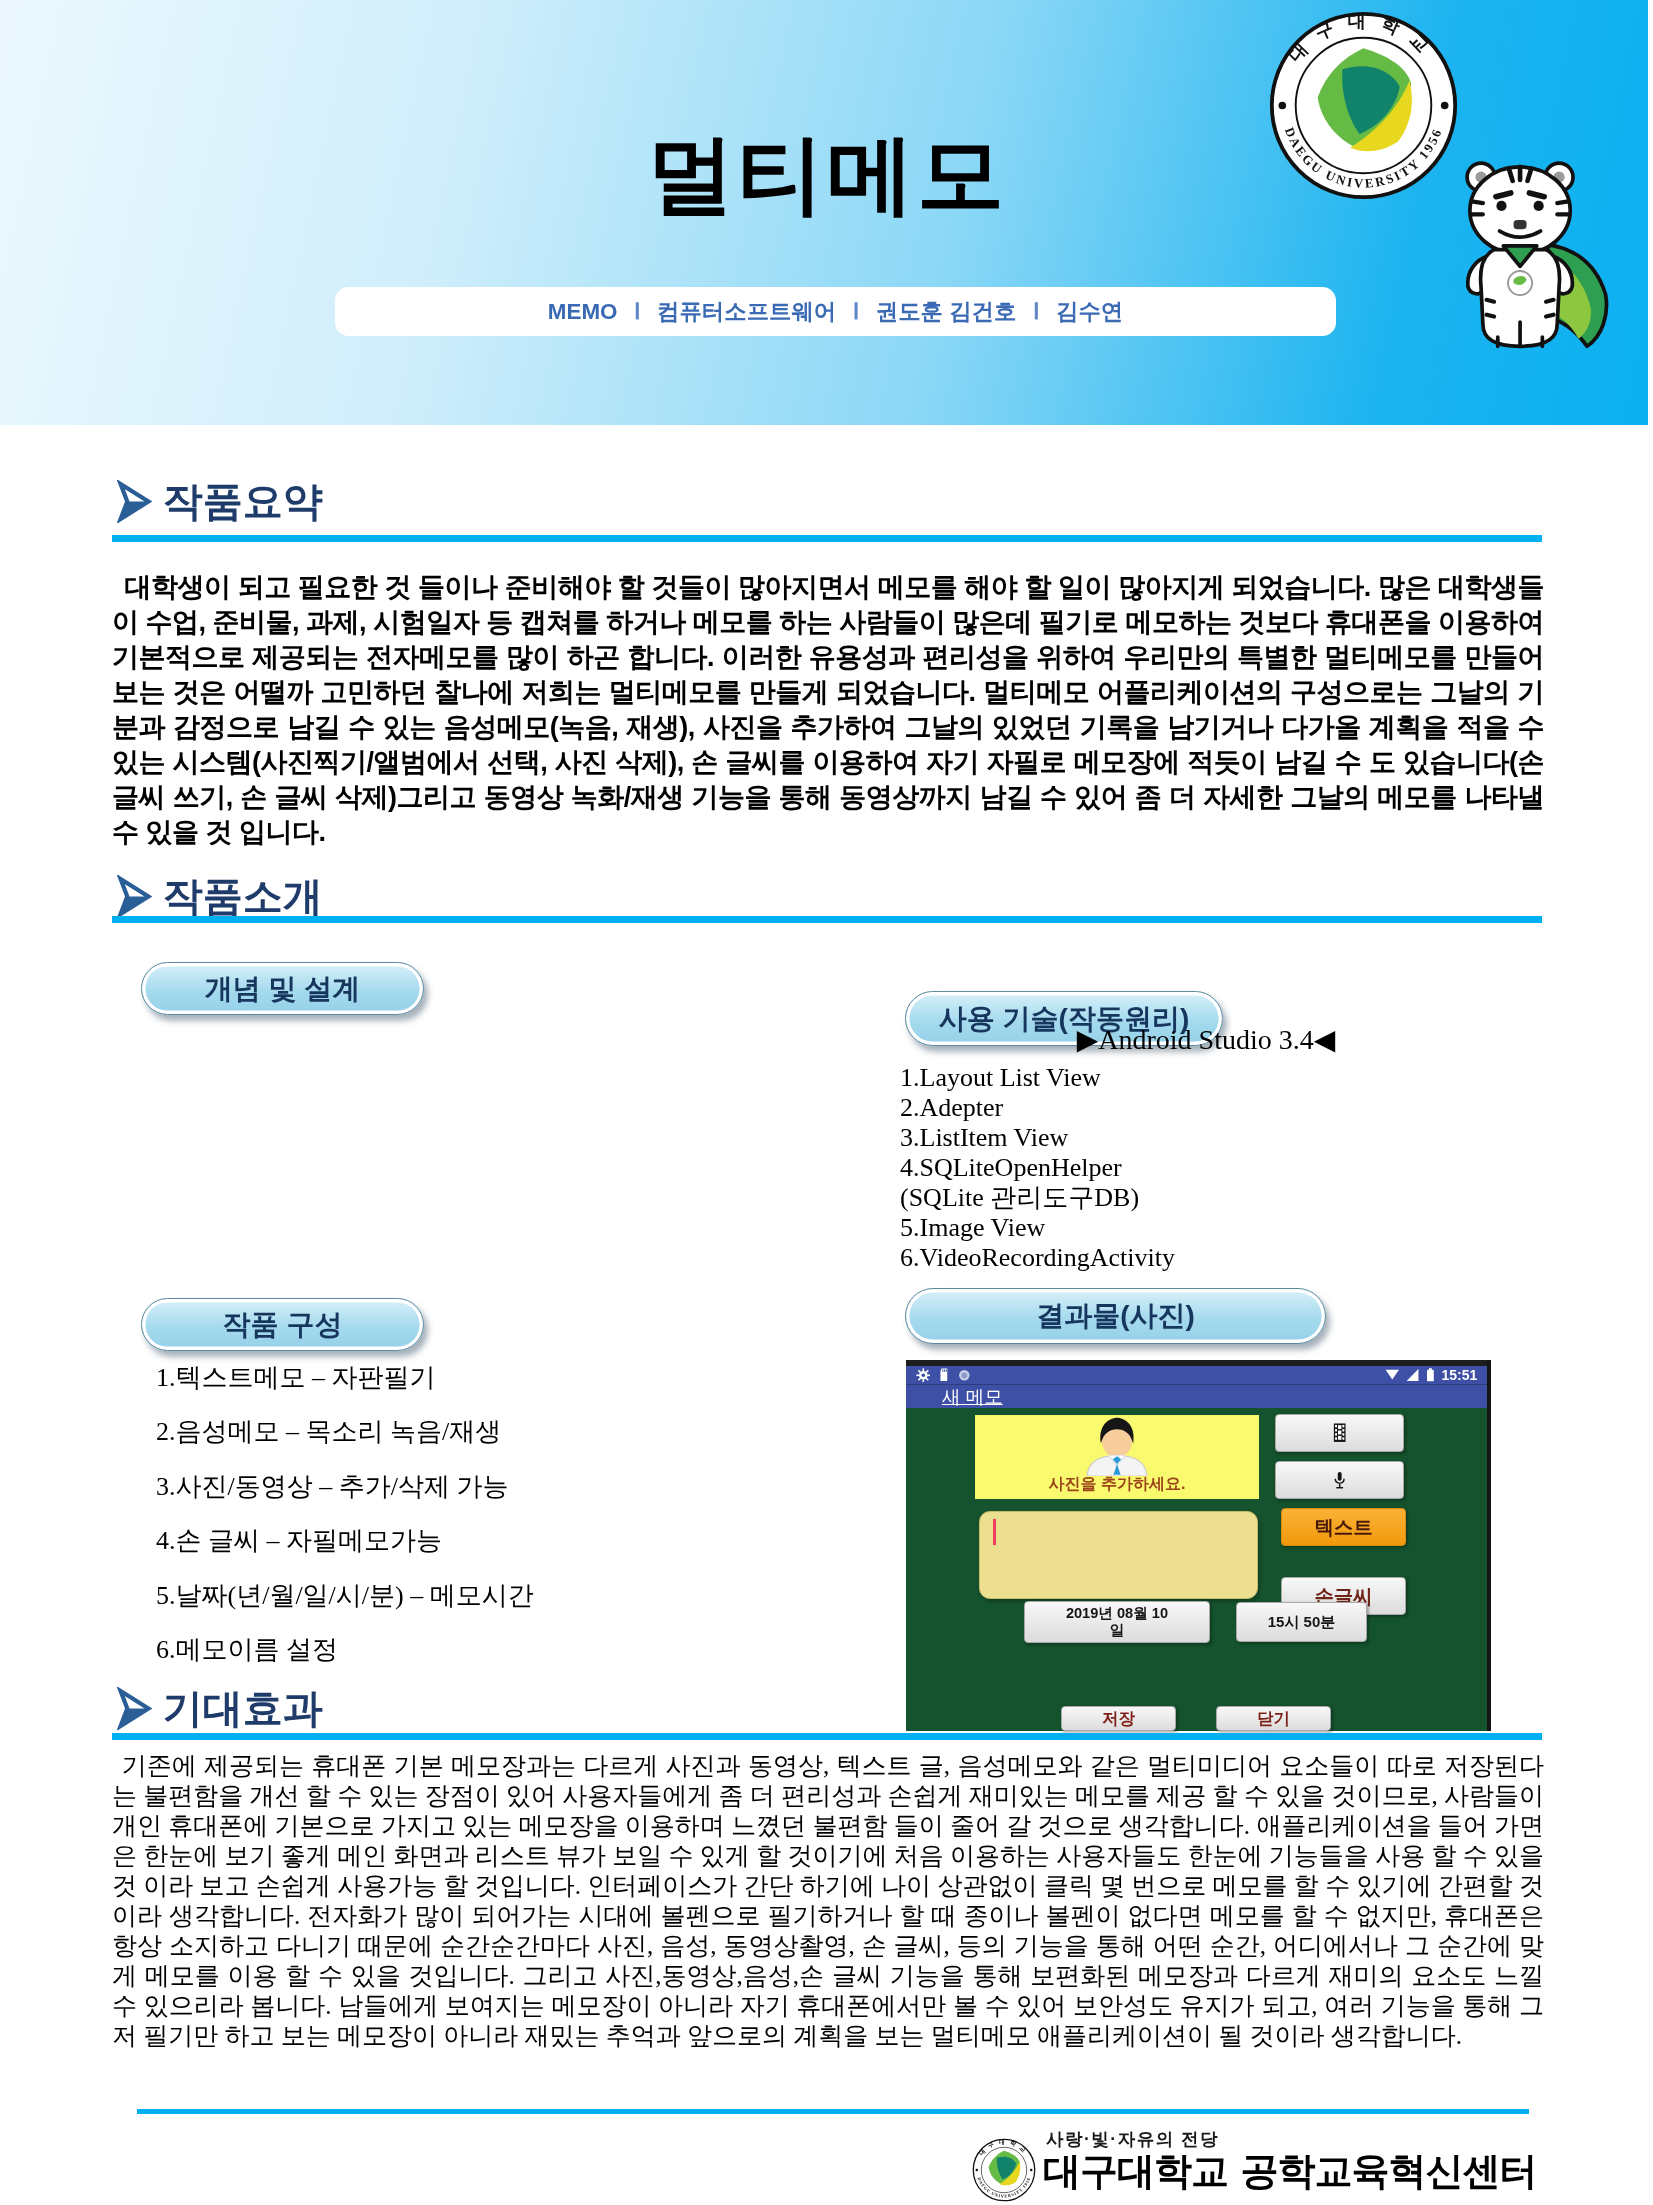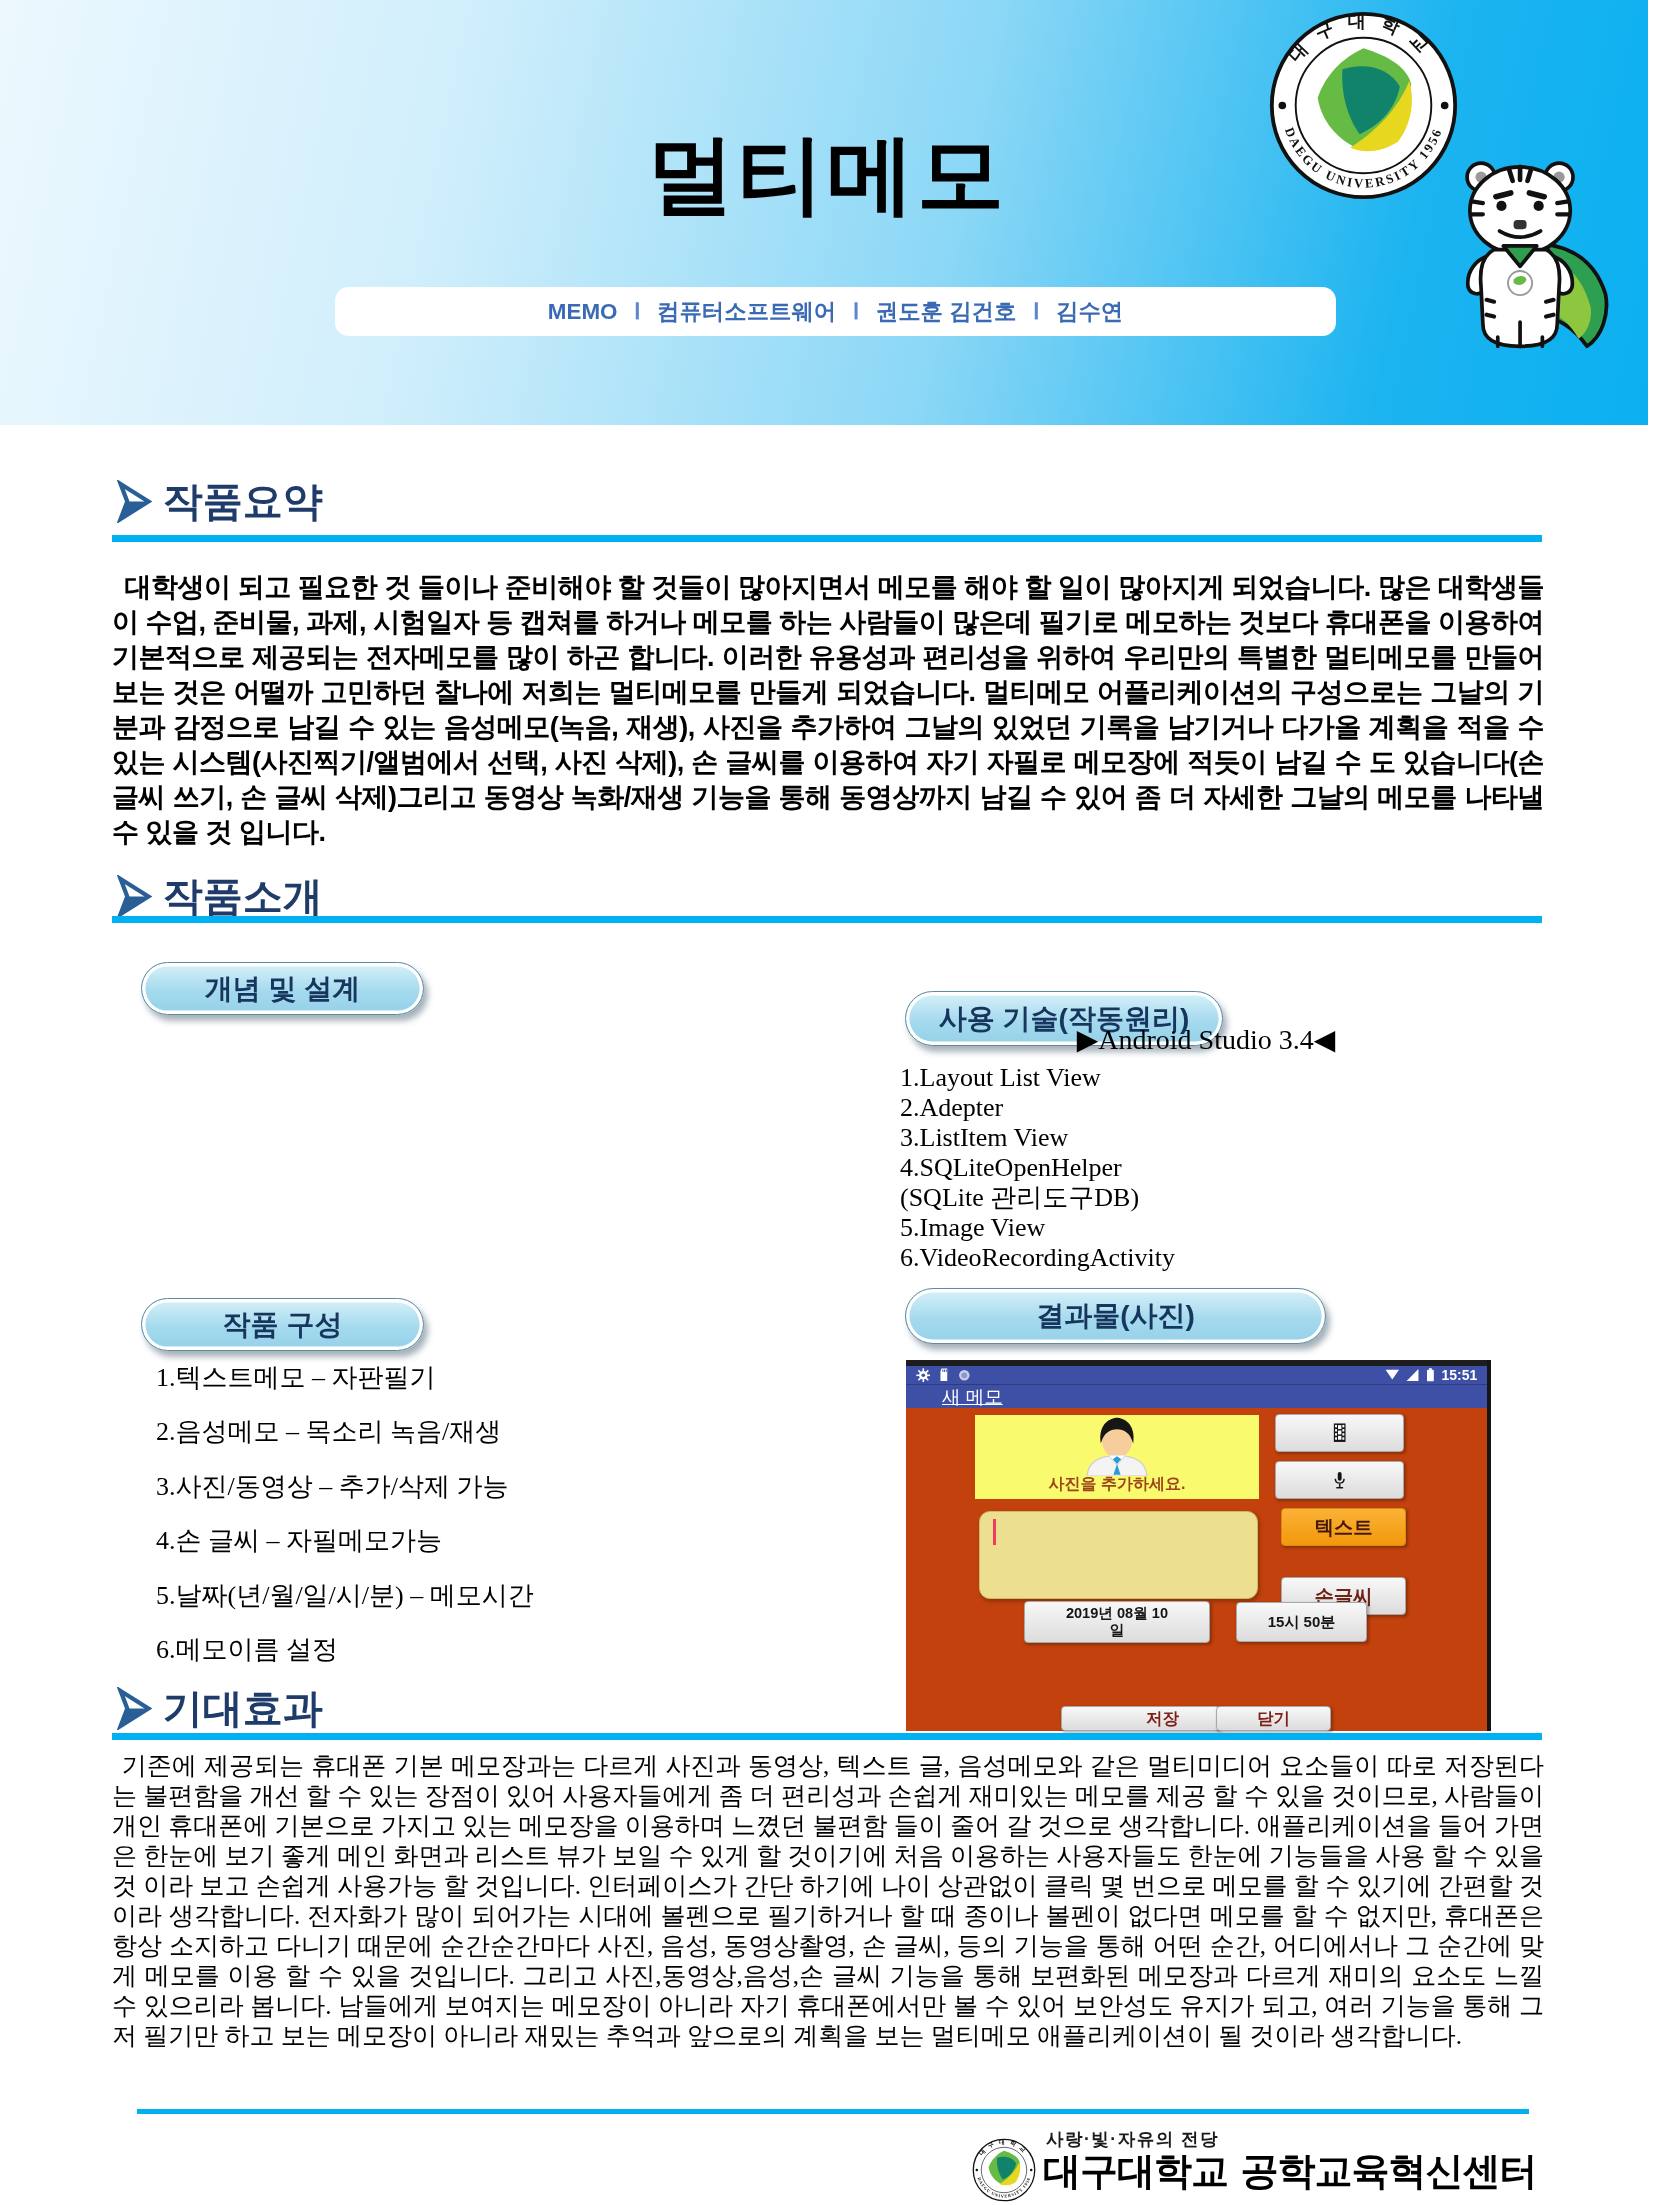--- a/index.html
+++ b/index.html
@@ -53,42 +53,42 @@
   .phone{position:absolute;left:906px;top:1360px;width:581px;height:371px;background:#fff;
          border-right:4.9px solid #161616;}
   .ph-top{height:5.8px;background:#1d1d1d;}
   .ph-status{height:18.5px;background:#3e50a6;display:flex;align-items:center;padding:0 9.7px;}
   .ph-status .grow{flex:1;}
   .ph-status .ic{display:inline-flex;margin-right:7.8px;}
   .ph-status .icr{display:inline-flex;margin-left:6.8px;}
   .ph-time{color:#fff;font-size:14px;font-weight:700;margin-left:6.8px;}
   .ph-appbar{height:23px;background:#3e50a6;border-top:0.5px solid rgba(0,0,0,.25);
          display:flex;align-items:center;padding-left:36px;color:#fff;font-size:18.5px;text-decoration:underline;}
-  .ph-body{position:relative;height:323px;background:#c2410c;}
+  .ph-body{position:relative;height:323px;background:#14532d;}
   .photo-panel{position:absolute;left:69px;top:6.3px;width:284px;height:84px;background:#fafa6e;
          display:flex;flex-direction:column;align-items:center;justify-content:flex-end;}
   .photo-panel .cap{font-size:16px;font-weight:800;color:#9c451b;margin-bottom:3.9px;}
   .photo-panel svg{position:absolute;top:1.9px;left:50%;transform:translateX(-50%);}
   .gbtn{position:absolute;background:linear-gradient(180deg,#f8f8f8,#dcdcdc);
         border:1px solid #a8a8a8;border-radius:3.9px;box-shadow:1.5px 1.9px 2.9px rgba(0,0,0,.28);
         display:flex;align-items:center;justify-content:center;}
   .btn-film{left:369px;top:5.8px;width:127px;height:36px;}
   .btn-mic{left:369px;top:53px;width:127px;height:36px;}
   .btn-text{position:absolute;left:375px;top:100px;width:123px;height:36px;
         background:linear-gradient(180deg,#fbb237,#f1990c);border:1px solid #d98c10;border-radius:3.9px;
         box-shadow:1.5px 1.9px 2.9px rgba(0,0,0,.28);display:flex;align-items:center;justify-content:center;
         font-size:19.4px;font-weight:800;color:#47180a;}
   .btn-hand{left:375px;top:147px;width:123px;height:36px;font-size:19.4px;font-weight:800;color:#6f2418;margin-top:22px;}
   .memo-area{position:absolute;left:73px;top:103px;width:277px;height:86px;background:#ecdf90;
         border:1px solid #c9ba6c;border-radius:10.7px;box-shadow:1.9px 2.4px 3.4px rgba(0,0,0,.22);}
   .caret{position:absolute;left:12.6px;top:6.8px;width:3.4px;height:26px;background:#ee3d5e;}
   .btn-date{left:118px;top:193px;width:184px;height:40px;flex-direction:column;
         font-size:14.6px;line-height:17px;font-weight:800;color:#151515;text-align:center;}
   .btn-time{left:330px;top:194px;width:129px;height:38px;font-size:15px;font-weight:800;color:#151515;}
-  .btn-save{left:155px;top:298px;width:113px;height:23px;font-size:16.5px;font-weight:800;color:#7e1f17;padding-left:44px;}
+  .btn-save{left:155px;top:298px;width:113px;height:23px;font-size:16.5px;font-weight:800;color:#7e1f17;}
   .btn-close{left:310px;top:298px;width:113px;height:23px;font-size:16.5px;font-weight:800;color:#7e1f17;}
 
   
   .footer-seal{position:absolute;left:972px;top:2138px;width:64px;height:64px;}
   .motto{position:absolute;left:1046px;top:2127px;font-size:17.5px;font-weight:600;color:#1a1a1a;
          letter-spacing:1.5px;}
   .orgname{position:absolute;left:1043px;top:2146px;font-size:38px;font-weight:800;color:#000;
          letter-spacing:-1px;white-space:nowrap;}
   .orgname .sp{display:inline-block;width:12.6px;}
 </style>

